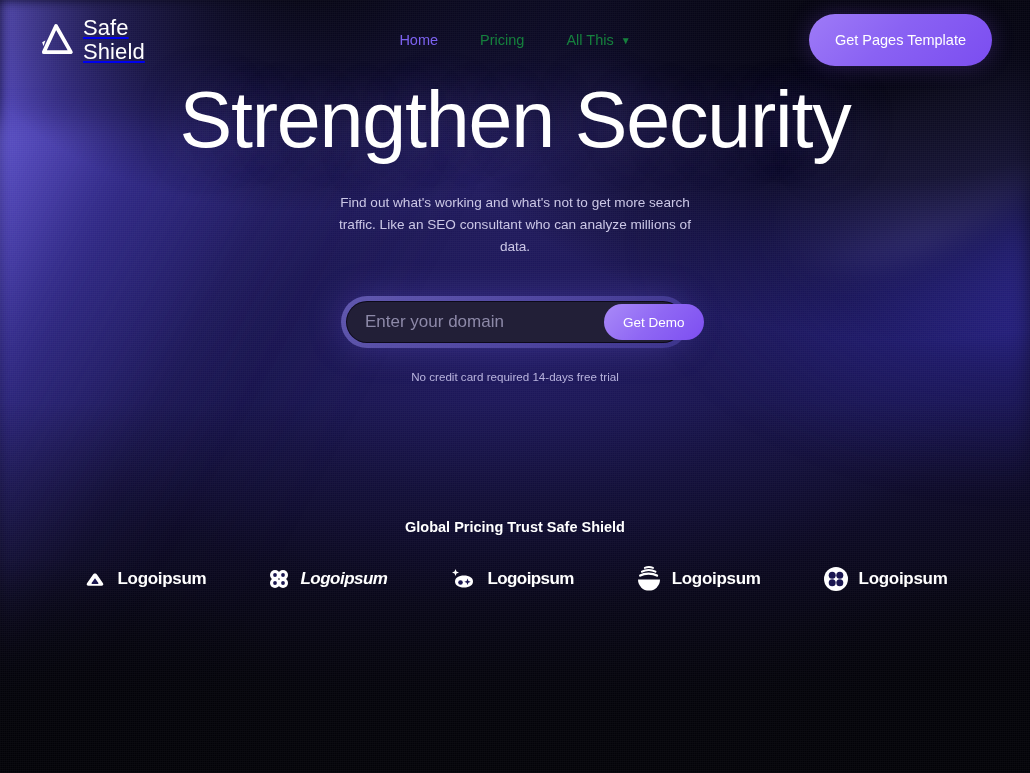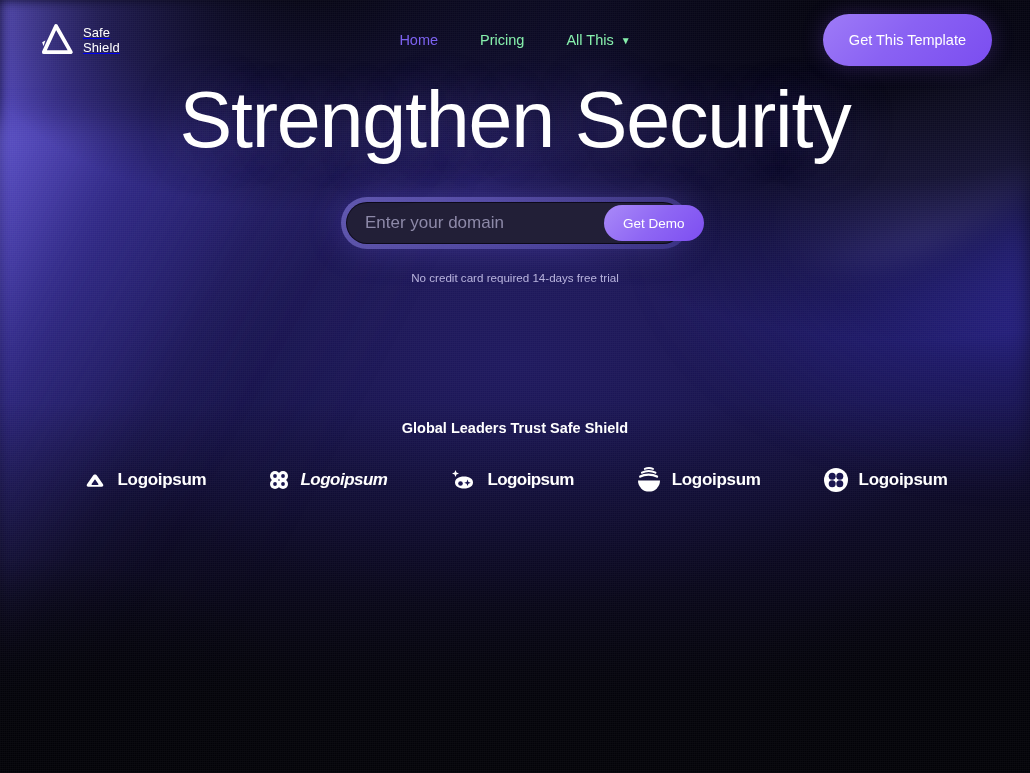--- a/index.html
+++ b/index.html
@@ -82,29 +82,29 @@
 
   
   .header {
     position:relative; z-index:5;
     display:flex; align-items:center;
     height:80px; padding:0 38px;
   }
   .brand { display:flex; align-items:center; gap:9px; }
   .brand-mark { width:36px; height:36px; flex:none; }
   .brand-text { display:flex; flex-direction:column; line-height:1.0; color:#fff; }
-  .brand-text span { font-size:13px; letter-spacing:.1px; }
+  .brand-text span { font-size:22px; letter-spacing:.1px; }
   .brand-text .l2 { margin-top:2px; }
 
   .nav {
     position:absolute; left:0; right:0;
     display:flex; justify-content:center; align-items:center; gap:42px;
   }
   .nav a {
-    color:#86efac; font-size:14.5px; text-decoration:none;
+    color:#15803d; font-size:14.5px; text-decoration:none;
     display:inline-flex; align-items:center; gap:7px; white-space:nowrap;
   }
   .nav a.active { color:#7c62f0; }
   .caret { font-size:10px; line-height:1; position:relative; top:1px; }
 
   .cta {
     margin-left:auto; position:relative; z-index:6;
     border:none; cursor:pointer;
     padding:0 26px; height:52px; min-width:152px;
     border-radius:28px;
@@ -216,38 +216,39 @@
       </a>
       <a href="#">
         <span>Pricing</span>
       </a>
       <a href="#">
         <span>All This</span>
         <span class="caret">▼</span>
       </a>
     </nav>
 
-    <button class="cta">Get This Template</button>
+    <button class="cta">Get Pages Template</button>
   </header>
 
   <section class="hero">
     <h1>Strengthen Security</h1>
+    <p class="sub">Find out what's working and what's not to get more search traffic. Like an SEO consultant who can analyze millions of data.</p>
 
     <div class="form-wrap">
       <div class="form-inner">
         <input class="domain-input" type="text" placeholder="Enter your domain" style="">
         <button class="demo-btn">Get Demo</button>
       </div>
     </div>
 
     <div class="note">No credit card required 14-days free trial</div>
   </section>
 
   <section class="trust">
-    <h2>Global Leaders Trust Safe Shield</h2>
+    <h2>Global Pricing Trust Safe Shield</h2>
 
     <div class="logos">
 
       <div class="logo-item">
         <svg width="26" height="26" viewBox="0 0 26 26">
           <path d="M13 7.5 C13.9 7.5 14.6 8 15.1 8.8 L21 17.2 C21.8 18.4 21 19.8 19.6 19.8 L6.4 19.8 C5 19.8 4.2 18.4 5 17.2 L10.9 8.8 C11.4 8 12.1 7.5 13 7.5 Z" fill="#fff"></path>
           <path d="M13 12.2 L16.4 17.0 C16.7 17.4 16.4 17.9 15.9 17.9 L10.1 17.9 C9.6 17.9 9.3 17.4 9.6 17.0 Z" fill="#1a1650"></path>
         </svg>
         <span class="logo-word">Logoipsum</span>
       </div>

